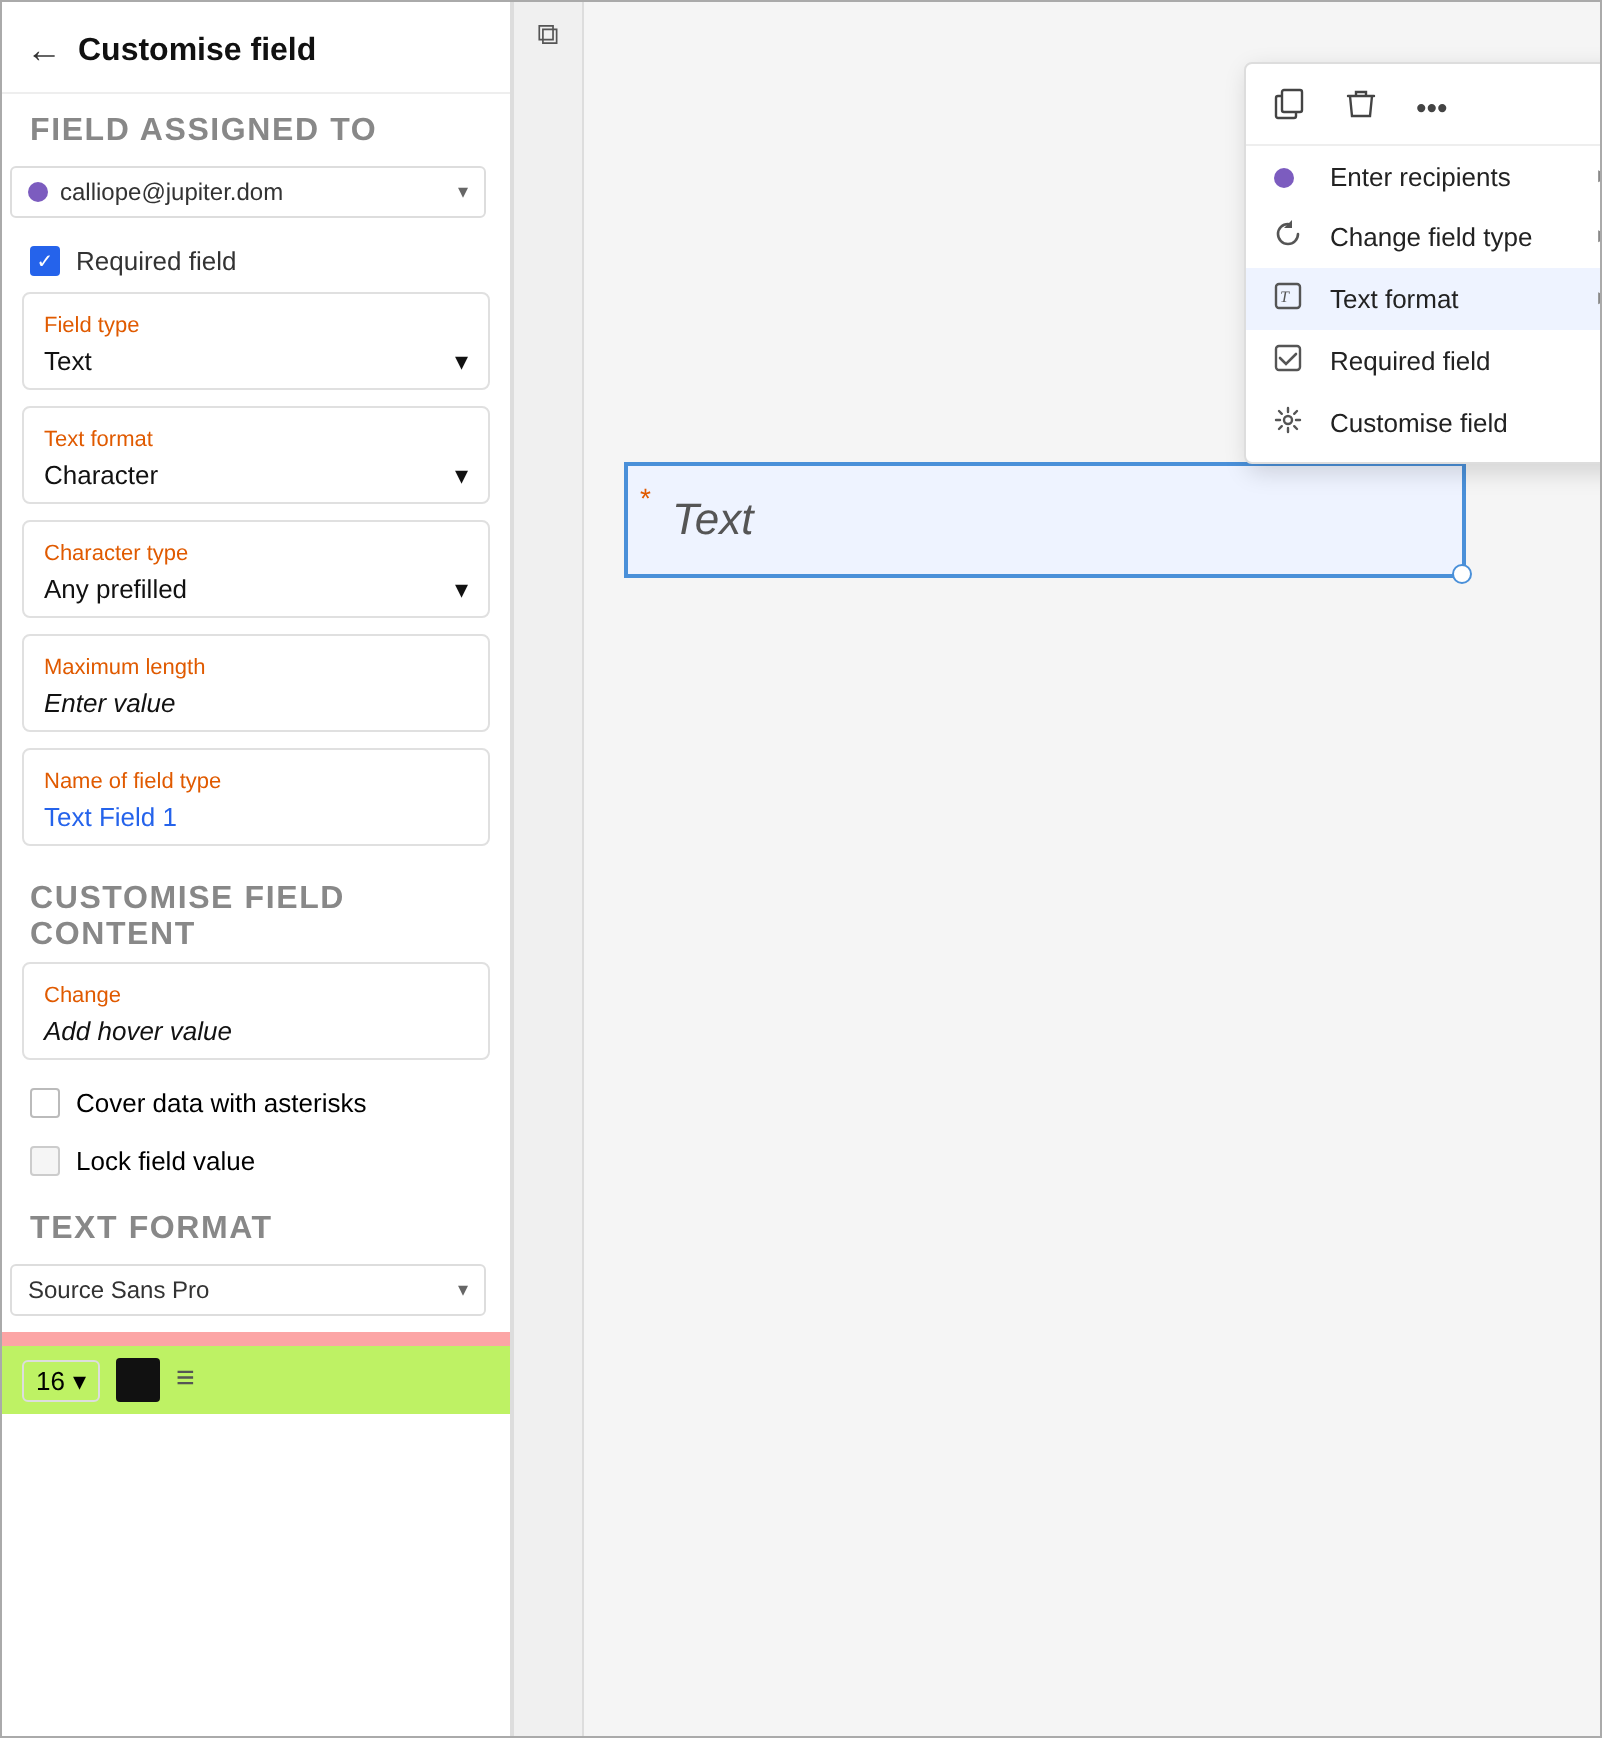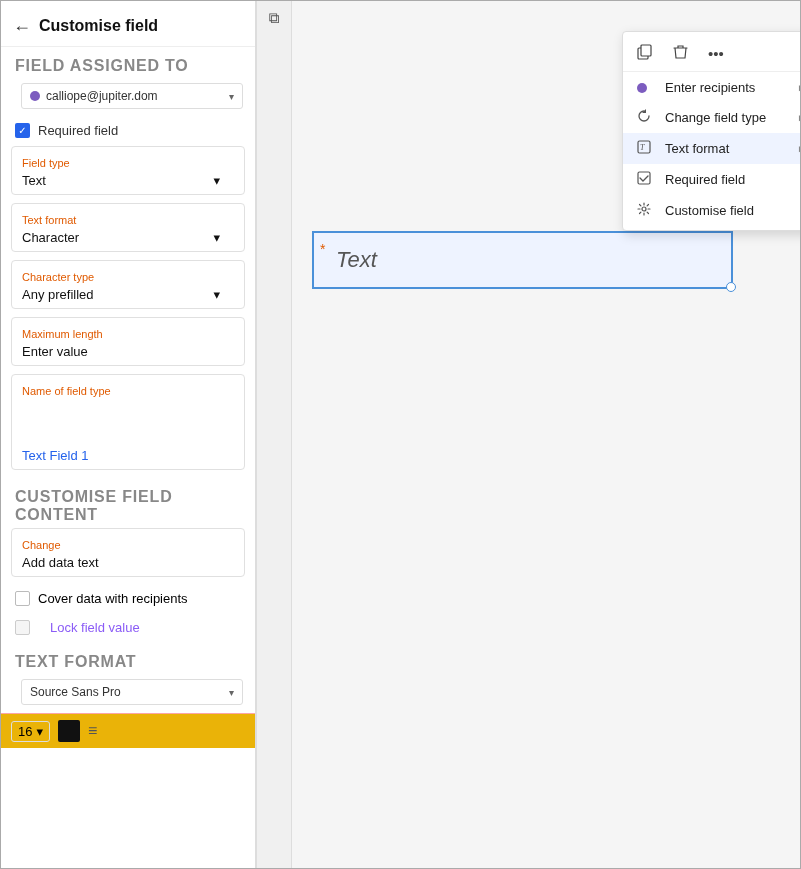--- a/index.html
+++ b/index.html
@@ -7,50 +7,50 @@
     .window { width: 801px; height: 869px; background: #fff; border: 1px solid #aaa; display: flex; overflow: hidden; position: relative; box-shadow: 2px 2px 8px rgba(0,0,0,0.3); }
 
     
     .left-panel { width: 255px; min-width: 255px; background: #fff; border-right: 1px solid #ddd; display: flex; flex-direction: column; overflow-y: auto; padding-bottom: 10px; }
     .panel-header { display: flex; align-items: center; padding: 14px 12px 10px 12px; border-bottom: 1px solid #eee; }
     .back-btn { background: none; border: none; cursor: pointer; font-size: 18px; color: #333; margin-right: 8px; }
     .panel-title { font-size: 16px; font-weight: 600; color: #111; }
 
     .section-label { font-size: 16px; font-weight: 700; color: #888; letter-spacing: 0.8px; padding: 10px 14px 4px 14px; text-transform: uppercase; }
 
-    .field-assigned { padding: 4px 12px 8px 20px; }
+    .field-assigned { padding: 4px 12px 8px 4px; }
     .assigned-dropdown { display: flex; align-items: center; justify-content: space-between; border: 1px solid #ddd; border-radius: 3px; padding: 5px 8px; cursor: pointer; }
     .assigned-dot { width: 10px; height: 10px; border-radius: 50%; background: #7c5cbf; margin-right: 6px; flex-shrink: 0; }
     .assigned-email { font-size: 12px; color: #333; flex: 1; }
     .chevron-down { font-size: 10px; color: #666; }
 
     .required-row { display: flex; align-items: center; padding: 6px 14px 8px 14px; }
     .checkbox-blue { width: 15px; height: 15px; background: #2563eb; border: none; border-radius: 2px; display: inline-flex; align-items: center; justify-content: center; margin-right: 8px; flex-shrink: 0; }
     .checkbox-blue::after { content: '✓'; color: white; font-size: 10px; }
     .req-label { font-size: 13px; color: #333; }
 
-    .field-card { margin: 0 10px 8px 10px; border: 1px solid #e0e0e0; border-radius: 4px; padding: 10px 24px 6px 10px; }
+    .field-card { margin: 0 10px 8px 10px; border: 1px solid #e0e0e0; border-radius: 4px; padding: 10px 10px 6px 10px; }
     .field-card-label { font-size: 11px; color: #e05a00; font-weight: 500; margin-bottom: 4px; }
     .field-card-value { display: flex; align-items: center; justify-content: space-between; }
     .field-card-value span { font-size: 13px; color: #111; }
-    .field-card-placeholder { font-size: 13px; color: #bbb; }
-    .field-card-blue { color: #2563eb !important; font-size: 13px; margin-top: 47px; }
+    .field-card-placeholder { font-size: 13px; color: #bbb; font-style: italic; }
+    .field-card-blue { color: #2563eb !important; font-size: 13px; }
     .center-content { flex: 1; display: flex; }
 
     
     .context-menu { position: absolute; top: 30px; left: 330px; background: #fff; border: 1px solid #ddd; border-radius: 4px; box-shadow: 2px 4px 12px rgba(0,0,0,0.15); width: 200px; z-index: 100; padding: 4px 0; }
     .menu-toolbar { display: flex; align-items: center; padding: 6px 10px; gap: 12px; border-bottom: 1px solid #eee; }
     .menu-icon-btn { background: none; border: none; cursor: pointer; font-size: 15px; color: #444; padding: 2px 4px; }
     .menu-item { display: flex; align-items: center; padding: 7px 14px; cursor: pointer; font-size: 13px; color: #222; }
     .menu-item-icon { width: 20px; margin-right: 8px; font-size: 14px; color: #555; flex-shrink: 0; }
     .menu-item-label { flex: 1; }
     .menu-item-arrow { font-size: 10px; color: #888; }
 
     
-    .bottom-toolbar { display: flex; align-items: center; padding: 6px 10px; border-top: 1px solid #fca5a5; background: #eab308; gap: 8px; }
+    .bottom-toolbar { display: flex; align-items: center; padding: 6px 10px; border-top: 7px solid #fca5a5; background: #bef264; gap: 8px; }
     .font-size-select { display: flex; align-items: center; border: 1px solid #ddd; border-radius: 3px; padding: 2px 6px; font-size: 13px; cursor: pointer; gap: 4px; }
     .color-swatch { width: 22px; height: 22px; background: #111; border-radius: 2px; cursor: pointer; }
     .align-btn { font-size: 16px; color: #555; cursor: pointer; background: none; border: none; }
   </style>
 </head>
 <body>
 
 <div class="window">
 
   <div class="left-panel">
@@ -111,32 +111,32 @@
         <span class="field-card-blue">Text Field 1</span>
       </div>
     </div>
 
     <div class="section-label">CUSTOMISE FIELD CONTENT</div>
 
 
     <div class="field-card">
       <div class="field-card-label">Change</div>
       <div class="field-card-value">
-        <span class="field-card-placeholder">Add data text</span>
+        <span class="field-card-placeholder">Add hover value</span>
       </div>
     </div>
 
     <div class="required-row">
       <span style="width:15px;height:15px;border:1.5px solid #bbb;border-radius:2px;display:inline-block;margin-right:8px;flex-shrink:0;"></span>
-      <span>Cover data with recipients</span>
+      <span>Cover data with asterisks</span>
     </div>
 
     <div class="required-row">
       <span style="width:15px;height:15px;border:1.5px solid #ccc;border-radius:2px;display:inline-block;margin-right:8px;flex-shrink:0;background:#f5f5f5;"></span>
-      <span style="color:#8b5cf6;margin-left:12px;">Lock field value</span>
+      <span style="color:#000000;">Lock field value</span>
     </div>
 
     <div class="section-label">TEXT FORMAT</div>
 
     <div class="field-assigned">
       <div class="assigned-dropdown">
         <span class="assigned-email">Source Sans Pro</span>
         <span class="chevron-down">▾</span>
       </div>
     </div>

